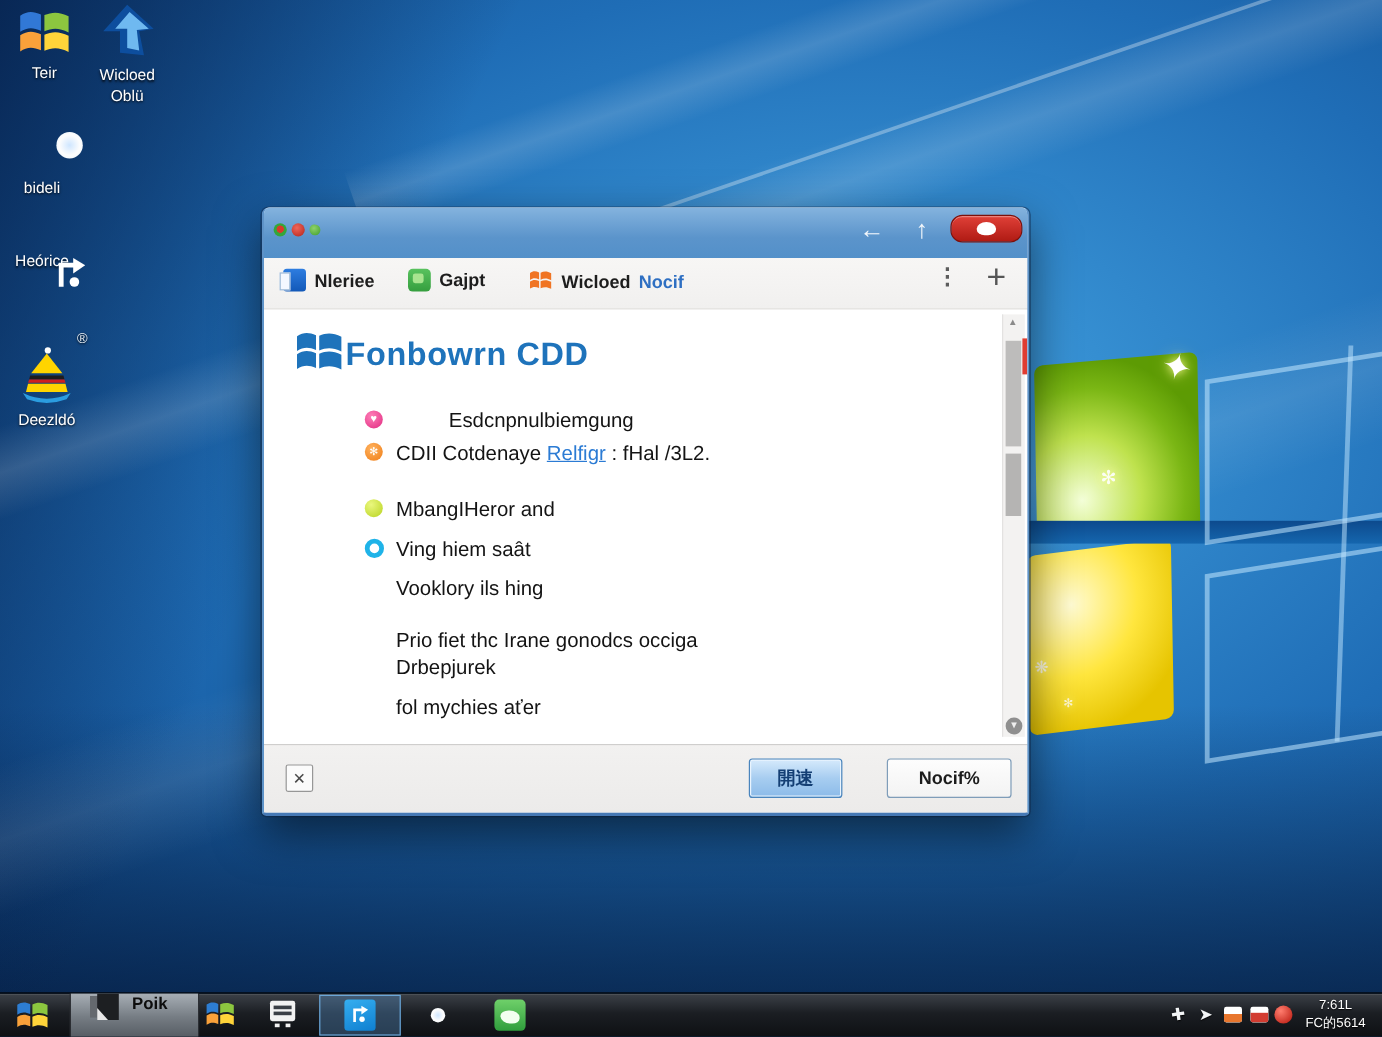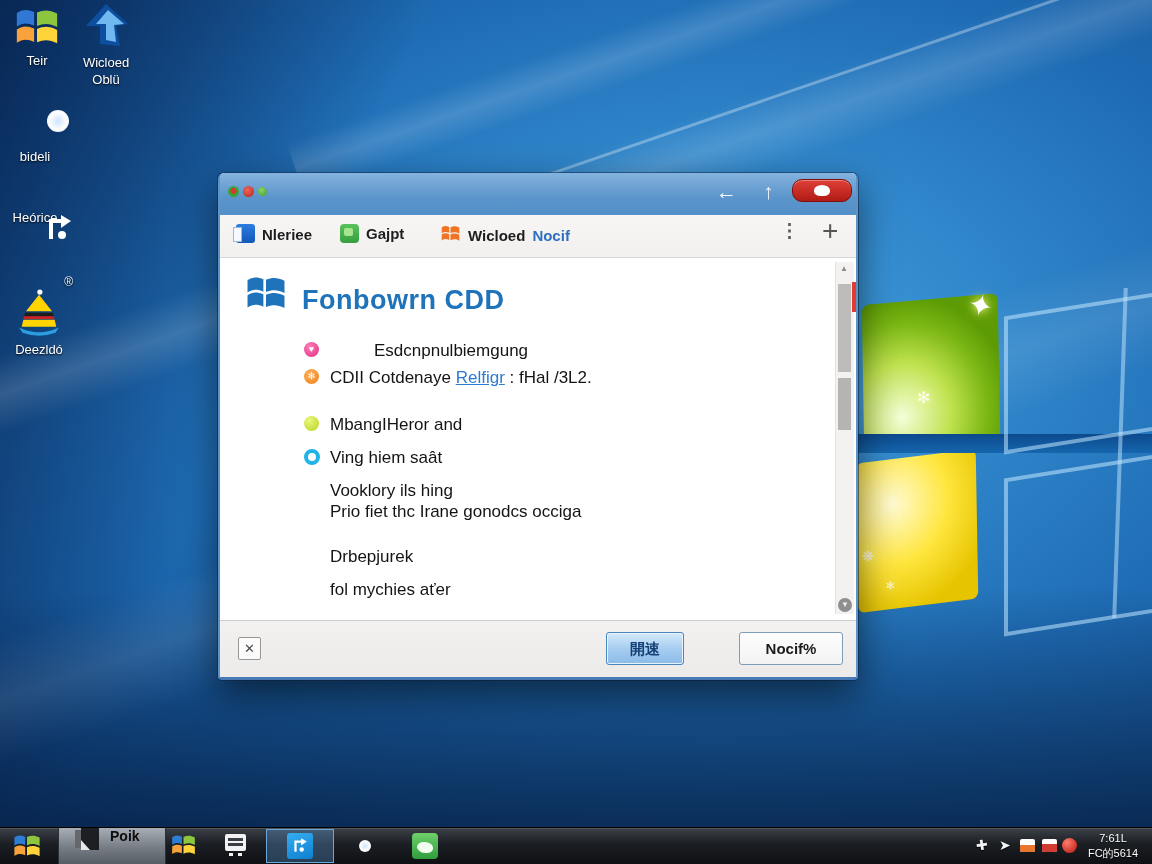--- a/index.html
+++ b/index.html
@@ -81,21 +81,21 @@
   .bm1{left:16px;align-items:flex-end;} .bm2{left:120px;} .bm3{left:220px;}
   .bmicon-blue{width:19px;height:19px;border-radius:3px;background:linear-gradient(#2e7de0,#1258b8);position:relative;}
   .bmicon-blue::before{content:"";position:absolute;left:-3px;top:3px;width:7px;height:13px;background:#f4f8ff;border:1px solid #9db9d8;}
   .bmicon-green{width:19px;height:19px;border-radius:4px;background:linear-gradient(#58c25e,#359e3e);position:relative;}
   .bmicon-green::before{content:"";position:absolute;left:4px;top:4px;width:9px;height:8px;border-radius:2px;background:#a8e48f;}
   .accent{color:#2e6fc2;}
   .tbmenu{position:absolute;left:560px;top:4px;font-size:19px;font-weight:bold;color:#5c5c5c;letter-spacing:0;}
   .tbadd{position:absolute;left:602px;top:0px;font-size:28px;color:#555;}
 
   .content{position:relative;height:362px;background:#fff;overflow:hidden;}
-  .heading{position:absolute;left:24px;top:16px;display:flex;align-items:flex-end;gap:14px;}
+  .heading{position:absolute;left:24px;top:16px;display:flex;align-items:center;}
   .heading .htxt{font-size:27px;font-weight:bold;color:#1e73bb;letter-spacing:.5px;}
   .row{position:absolute;left:110px;font-size:17px;color:#141414;height:24px;line-height:24px;white-space:nowrap;}
   .dot{position:absolute;left:84px;width:15px;height:15px;border-radius:50%;font-size:9px;line-height:15px;text-align:center;color:#fff;}
   .dot-pink{background:radial-gradient(circle at 38% 32%,#ff7fb8,#e02a80);}
   .dot-orange{background:radial-gradient(circle at 38% 32%,#ffb25e,#ef7d17);}
   .dot-lime{background:radial-gradient(circle at 35% 30%,#eaf77e,#b8d320);}
   .dot-cyan{background:#fff;border:4px solid #1fb3e8;width:8px;height:8px;}
   .link{color:#2b7bd4;text-decoration:underline;}
   .scroll{position:absolute;right:2px;top:4px;width:18px;height:352px;background:#f3f2f1;border-left:1px solid #e3e2e1;}
   .scr-up{position:absolute;top:2px;left:4px;font-size:8px;color:#8a8a8a;}
@@ -103,21 +103,21 @@
   .thumb2{position:absolute;left:2px;top:116px;width:13px;height:52px;background:#b5b4b3;}
   .scr-down{position:absolute;left:2px;bottom:2px;width:14px;height:14px;border-radius:50%;background:#8f8f8f;
     color:#eee;font-size:8px;line-height:14px;text-align:center;}
   .scr-mark{position:absolute;right:-2px;top:20px;width:4px;height:30px;background:#e03c31;}
 
   .footer{position:relative;height:57px;background:linear-gradient(#f2f1f0,#ecebea);border-top:1px solid #cfcecd;box-sizing:border-box;}
   .xbtn{position:absolute;left:18px;top:16px;width:23px;height:23px;background:#fbfbfb;border:1px solid #979797;
     box-sizing:border-box;text-align:center;line-height:21px;font-size:13px;color:#4a4a4a;border-radius:2px;}
   .btn{position:absolute;top:11px;height:33px;border-radius:3px;box-sizing:border-box;
     font-size:15px;font-weight:bold;text-align:center;line-height:31px;}
-  .btn-primary{left:386px;width:78px;border:1px solid #4a85bd;color:#143f74;
+  .btn-primary{left:404px;width:78px;border:1px solid #4a85bd;color:#143f74;
     background:linear-gradient(#d6eafc,#a7cdf0 50%,#8cbbe9);box-shadow:inset 0 0 0 1px #e9f4fe;}
   .btn-secondary{left:519px;width:104px;border:1px solid #7f9db9;color:#1c1c1c;background:linear-gradient(#fdfdfd,#f3f3f3);}
 
   
   .taskbar{position:absolute;left:0;bottom:0;width:1152px;height:36px;
     background:linear-gradient(#3c4148,#1b1e23 45%,#0e1013);border-top:1px solid #000;box-shadow:inset 0 1px 0 rgba(255,255,255,.12);}
   .tb-item{position:absolute;top:5px;}
   .startflag{left:12px;top:5px;}
   .poik{position:absolute;left:58px;top:0;width:106px;height:36px;
     background:linear-gradient(#a7aeb5,#757c83 55%,#575d64);border-left:1px solid #2c2f34;border-right:1px solid #2c2f34;
@@ -275,21 +275,21 @@
       <span class="dot dot-orange" style="top:111px;">✻</span>
       <div class="row" style="top:108px;"><span>CDII Cotdenaye </span><span class="link">Relfigr</span><span> : fHal /3L2.</span></div>
 
       <span class="dot dot-lime" style="top:158px;"></span>
       <div class="row" style="top:155px;">MbangIHeror and</div>
 
       <span class="dot dot-cyan" style="top:191px;"></span>
       <div class="row" style="top:188px;">Ving hiem saât</div>
 
       <div class="row" style="top:221px;">Vooklory ils hing</div>
-      <div class="row" style="top:242px;">Prio fiet thc Irane gonodcs occiga</div>
+      <div class="row" style="top:264px;">Prio fiet thc Irane gonodcs occiga</div>
       <div class="row" style="top:287px;">Drbepjurek</div>
       <div class="row" style="top:320px;">fol mychies aťer</div>
 
       <div class="scroll">
         <span class="scr-up">▲</span>
         <div class="thumb1"></div>
         <div class="thumb2"></div>
         <div class="scr-down">▼</div>
         <div class="scr-mark"></div>
       </div>

